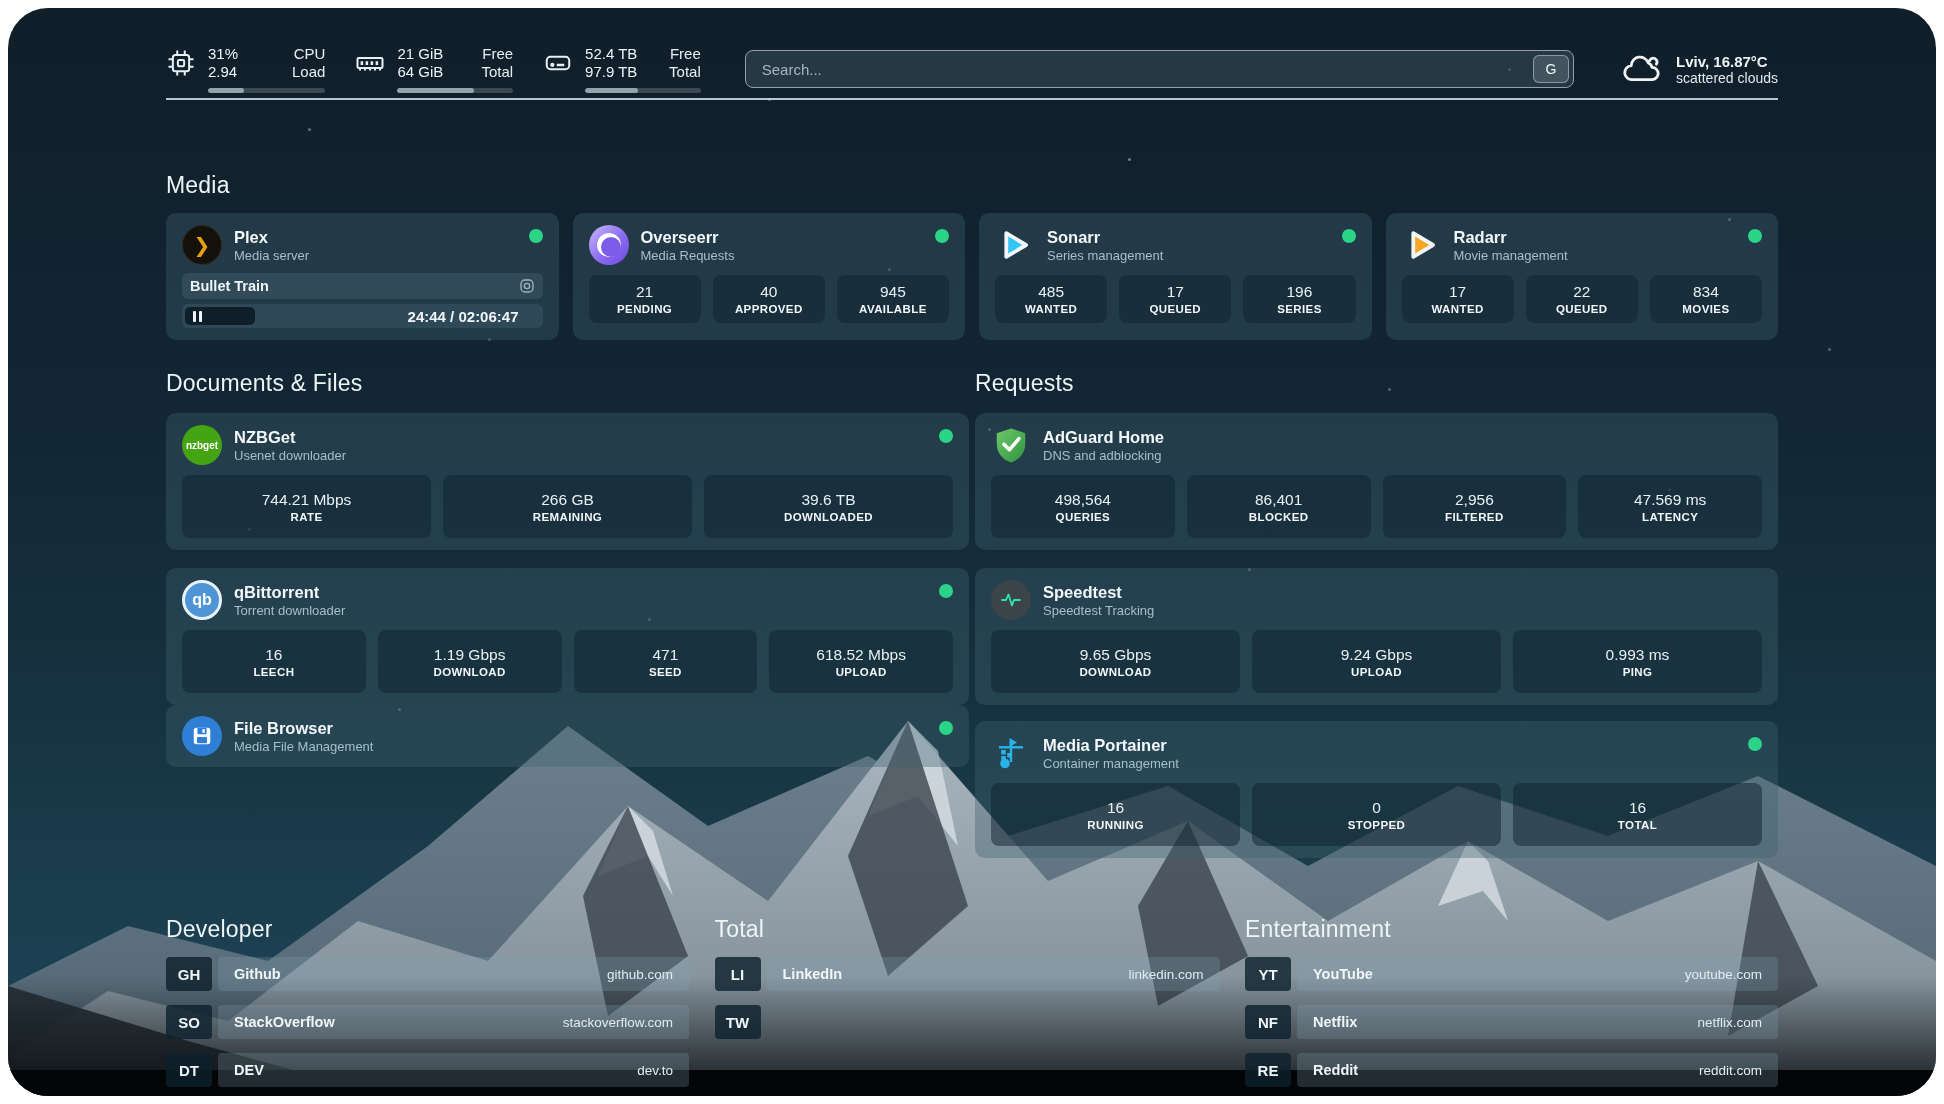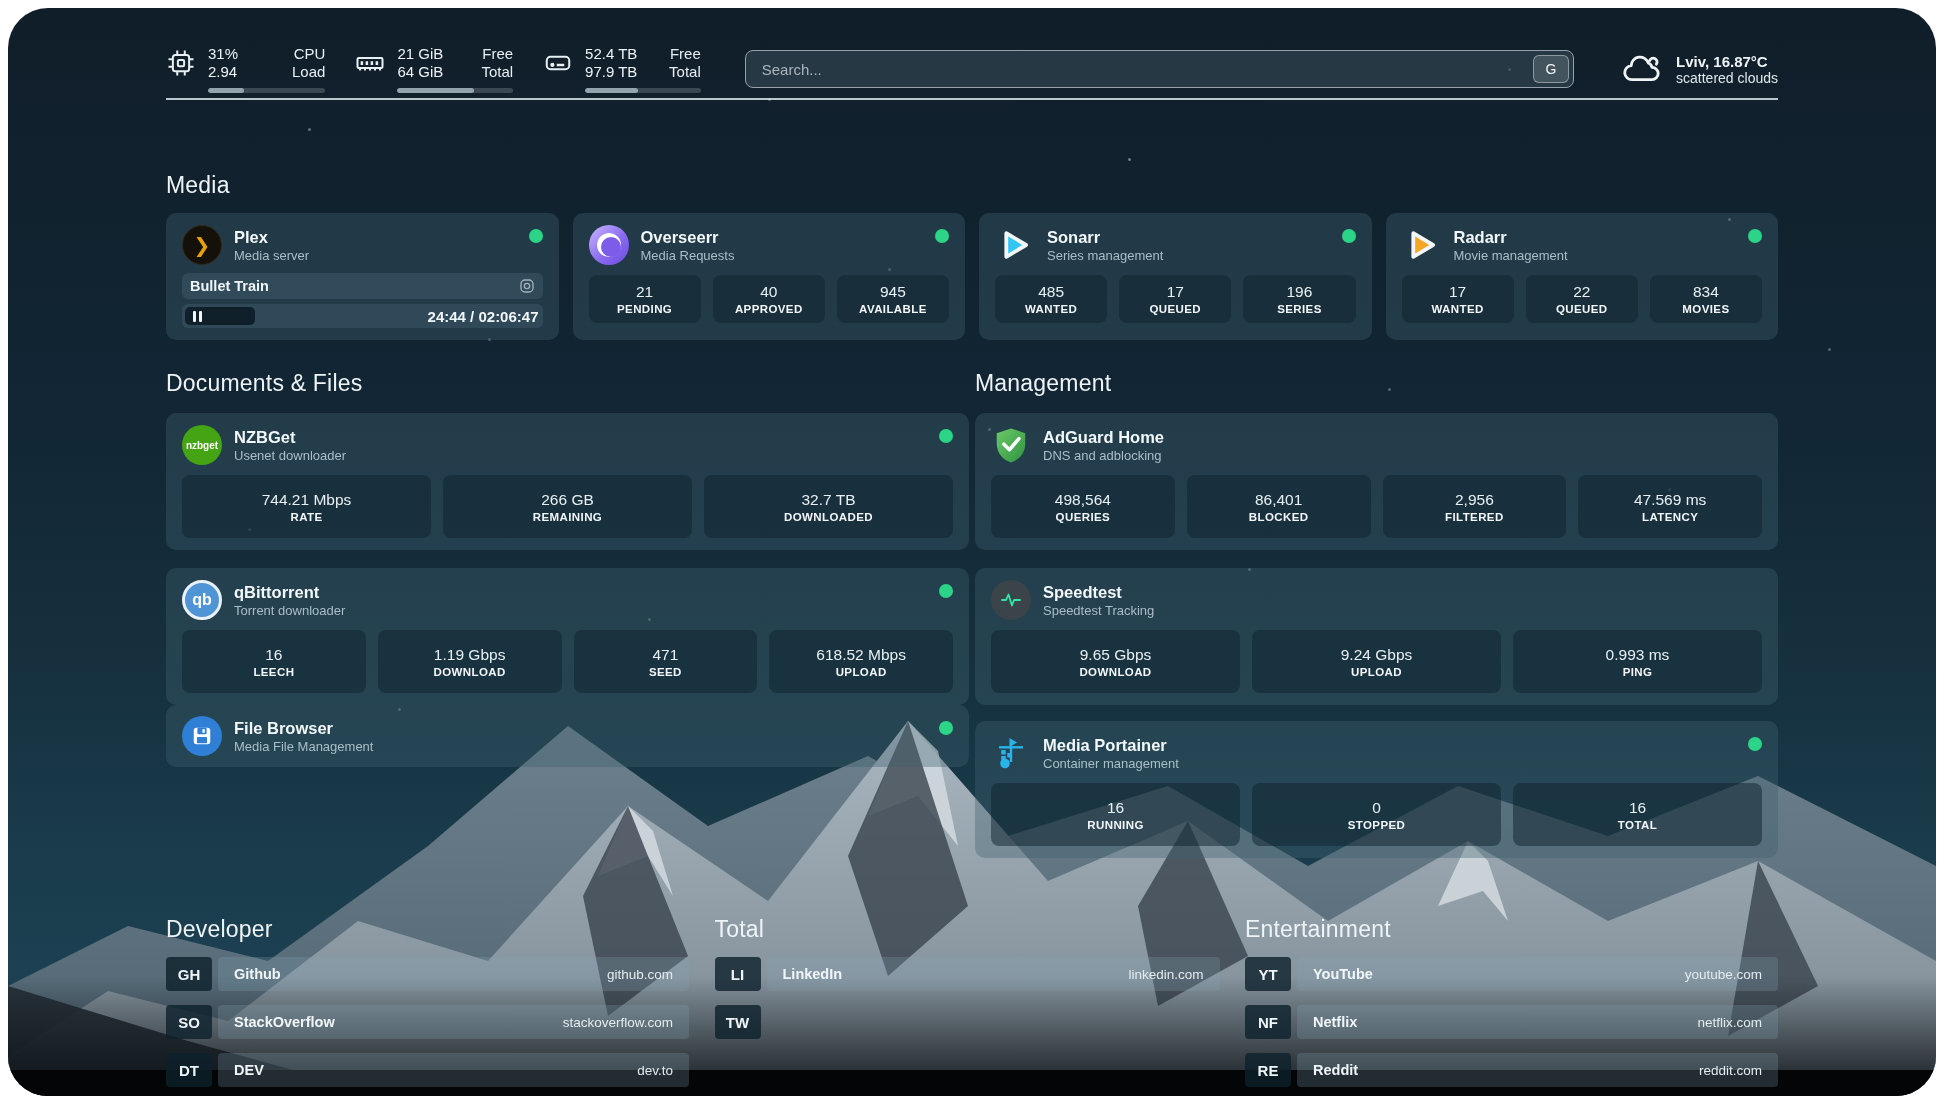--- a/index.html
+++ b/index.html
@@ -54,21 +54,21 @@
   .stat-label{ font-size:11.5px; font-weight:700; letter-spacing:.4px; color:#f3f7f9; }
   .wide .stat{ height:63px; }
 
   
   .plex-row{ margin-top:8px; height:26px; background:rgba(145,180,195,.14); border-radius:6px; display:flex; align-items:center; justify-content:space-between; padding:0 8px; }
   .plex-title{ font-size:14.5px; font-weight:700; color:#eff5f7; }
   .plex-progress{ margin-top:5px; height:24px; background:rgba(145,180,195,.12); border-radius:6px; position:relative; display:flex; align-items:center; }
   .plex-fill{ position:absolute; left:3px; top:3px; bottom:3px; background:rgba(9,23,33,.82); border-radius:5px; display:flex; align-items:center; padding-left:8px; }
   .pause-icon{ display:flex; gap:3px; cursor:pointer; }
   .pause-icon i{ display:block; width:3px; height:11px; background:#f2f6f8; border-radius:1px; }
-  .plex-time{ margin-left:auto; padding-right:4px; font-size:15px; font-weight:700; color:#f0f5f7; position:relative; }
+  .plex-time{ margin-left:auto; padding-right:24px; font-size:15px; font-weight:700; color:#f0f5f7; position:relative; }
 
   .two-col{ display:grid; grid-template-columns:1fr 1fr; column-gap:6px; }
   .t-sub{ margin-top:30px; }
   .wide{ margin-top:16px; }
   .short-card{ padding:11px 16px; }
 
   
   .bookmarks{ margin-top:58px; display:grid; grid-template-columns:523px 505px 533px; justify-content:space-between; padding-bottom:40px; }
   .bm-rows{ margin-top:14px; }
   .bm-row{ display:flex; gap:6px; height:34px; margin-bottom:14px; cursor:pointer; }
@@ -339,21 +339,21 @@
           <div class="stats">
             <div class="stat">
                 <span class="stat-value">744.21 Mbps</span>
                 <span class="stat-label">RATE</span>
               </div>
             <div class="stat">
                 <span class="stat-value">266 GB</span>
                 <span class="stat-label">REMAINING</span>
               </div>
             <div class="stat">
-                <span class="stat-value">32.7 TB</span>
+                <span class="stat-value">39.6 TB</span>
                 <span class="stat-label">DOWNLOADED</span>
               </div>
           </div>
         </div>
 
         <div class="card wide" style="margin-top:18px">
           <div class="card-head">
             <div class="app-icon ic-qb">qb</div>
             <div>
               <div class="app-name">qBittorrent</div>
@@ -394,21 +394,21 @@
             <div>
               <div class="app-name">File Browser</div>
               <div class="app-desc">Media File Management</div>
             </div>
           </div>
           <div class="status-dot"></div>
         </div>
       </div>
 
       <div>
-        <div class="section-title t-sub">Management</div>
+        <div class="section-title t-sub">Requests</div>
 
         <div class="card wide">
           <div class="card-head">
             <div class="app-icon">
               <svg width="38" height="38" viewBox="0 0 24 24">
                 <defs>
                     <linearGradient id="ag" x1="0" y1="0" x2="1" y2="1">
                       <stop offset="0" stop-color="#6cc968"></stop>
                       <stop offset="1" stop-color="#2f9340"></stop>
                     </linearGradient>

